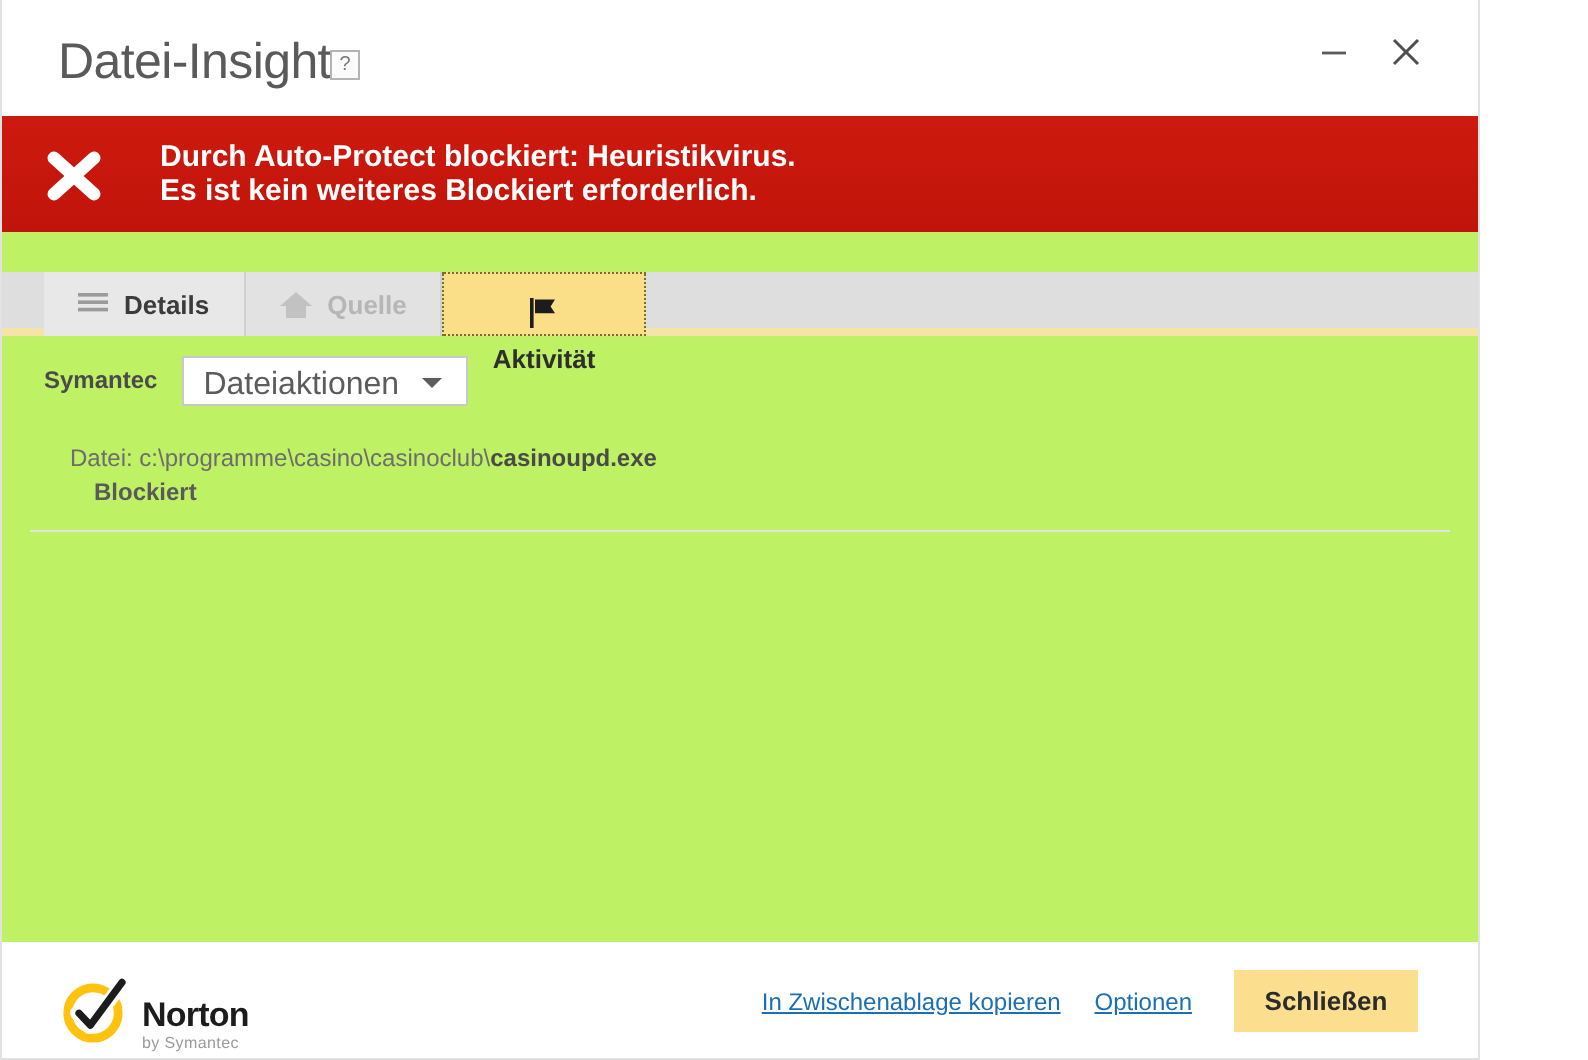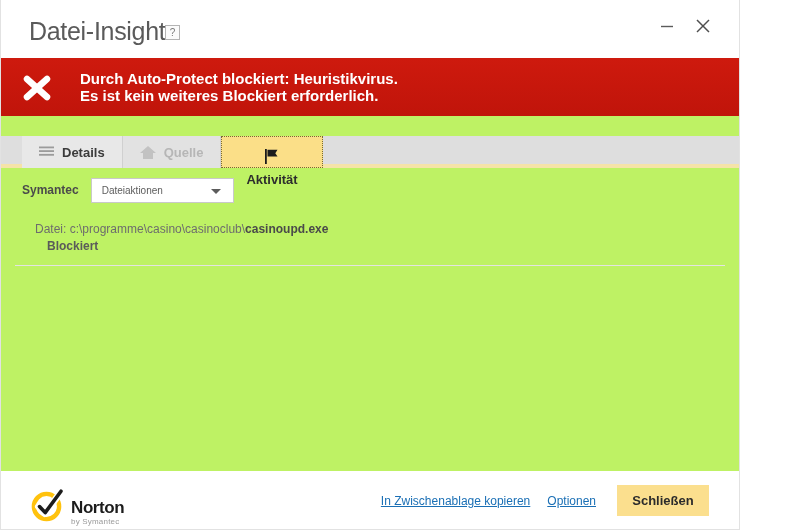--- a/index.html
+++ b/index.html
@@ -136,23 +136,23 @@
     font-size: 12px;
     font-weight: bold;
     color: #4b4b4b;
   }
   .select-box {
     position: relative;
     width: 143px; height: 25px;
     background: #ffffff;
     border: 1px solid #c9c9c9;
     display: flex;
-    align-items: center;
+    align-items: flex-end;
     padding-left: 10px;
-    font-size: 10px;
+    font-size: 16px;
     color: #5c5c5c;
     cursor: pointer;
   }
   .select-arrow {
     position: absolute;
     right: 12px; top: 10px;
     width: 0; height: 0;
     border-left: 5px solid transparent;
     border-right: 5px solid transparent;
     border-top: 5px solid #5c5c5c;

